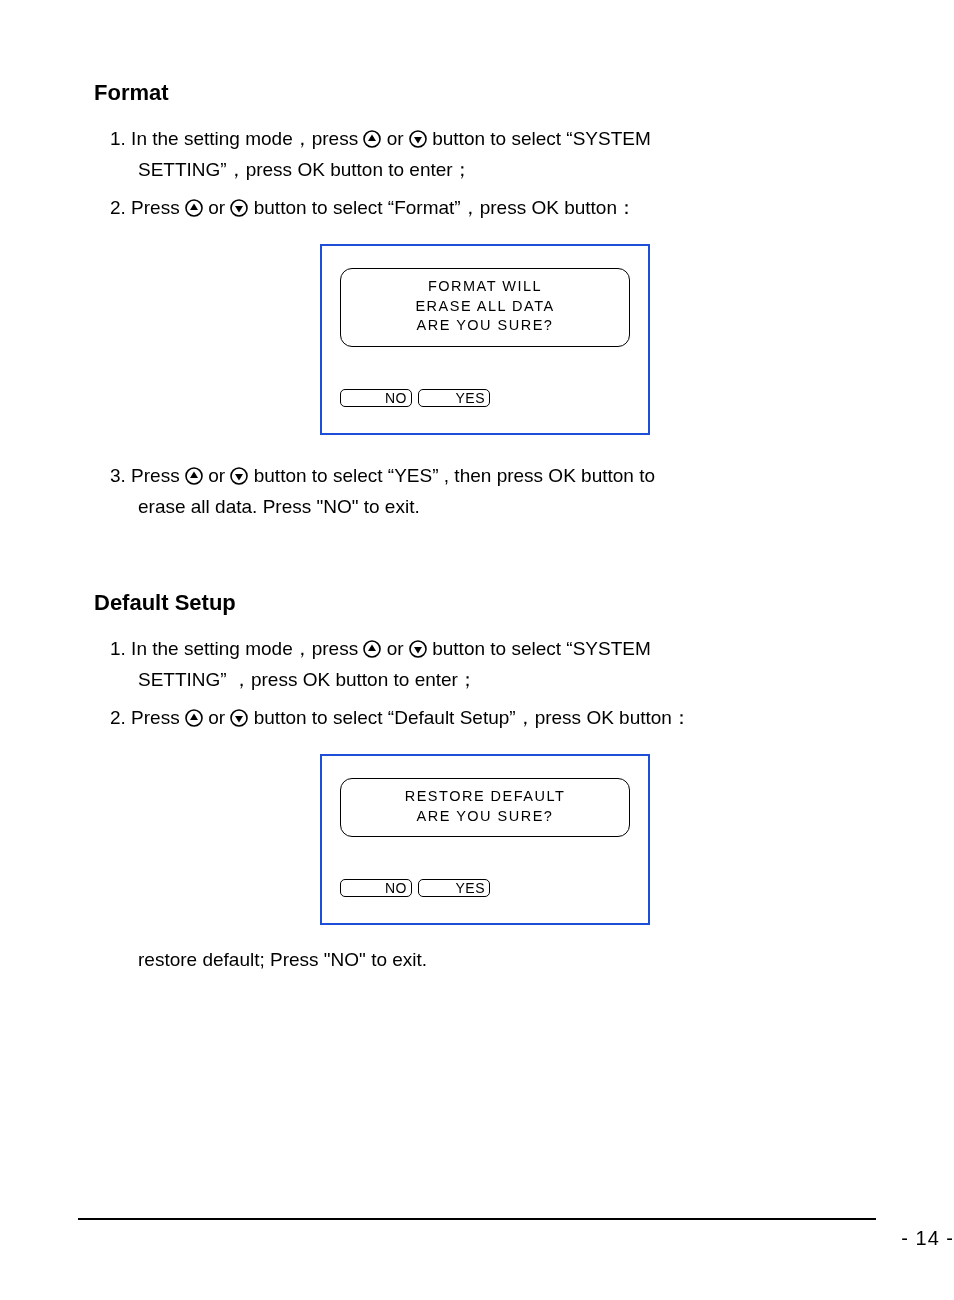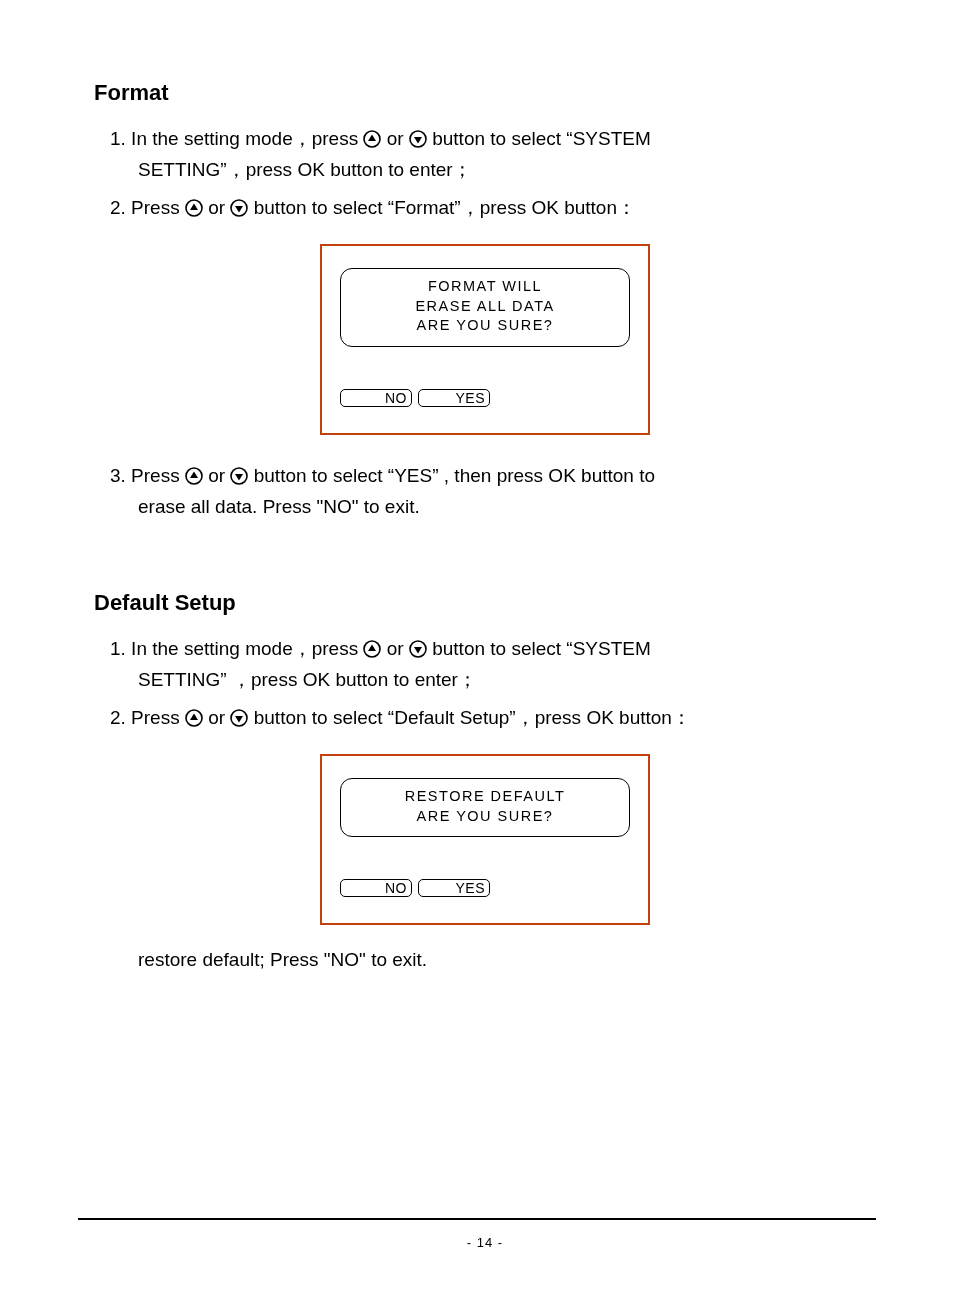--- a/index.html
+++ b/index.html
@@ -30,21 +30,21 @@
   }
   .step-indent {
     padding-left: 28px;
   }
   .icon-circle {
     display: inline-block;
     vertical-align: -3px;
   }
   .device-box {
     width: 330px;
-    border: 2px solid #c2410c;
+    border: 2px solid #1d4ed8;
     margin: 22px auto 26px auto;
     padding: 22px 18px 26px 18px;
     box-sizing: border-box;
   }
   .message-box {
     border: 1.5px solid #000;
     border-radius: 12px;
     text-align: center;
     padding: 8px 8px 10px 8px;
     font-family: Arial, sans-serif;
@@ -81,22 +81,22 @@
     left: 78px;
     right: 78px;
     bottom: 80px;
     border-top: 2px solid #000;
   }
   .page-number {
     position: absolute;
     left: 16px;
     right: 0;
     bottom: 50px;
-    text-align: center;
-    font-size: 13px;
+    text-align: right;
+    font-size: 20px;
     letter-spacing: 1px;
   }
 </style>
 </head>
 <body>
 
 <div class="page">
 
   <h2 class="section-heading">Format</h2>
 

